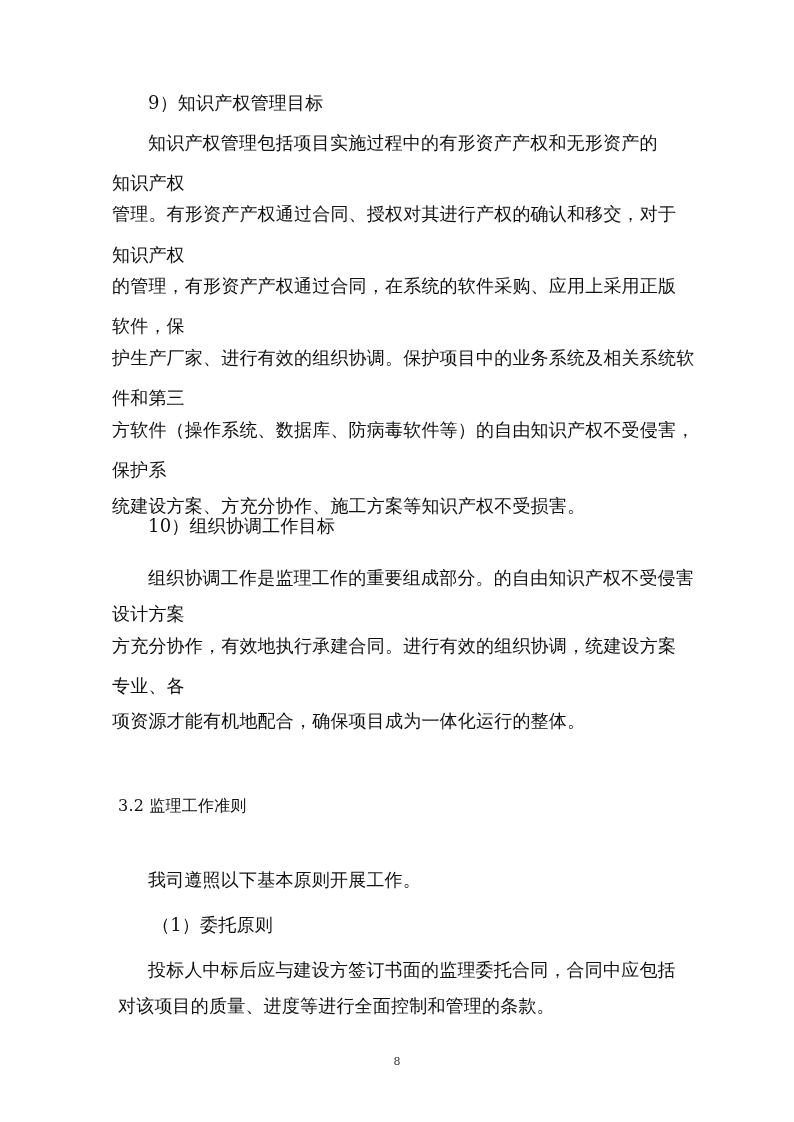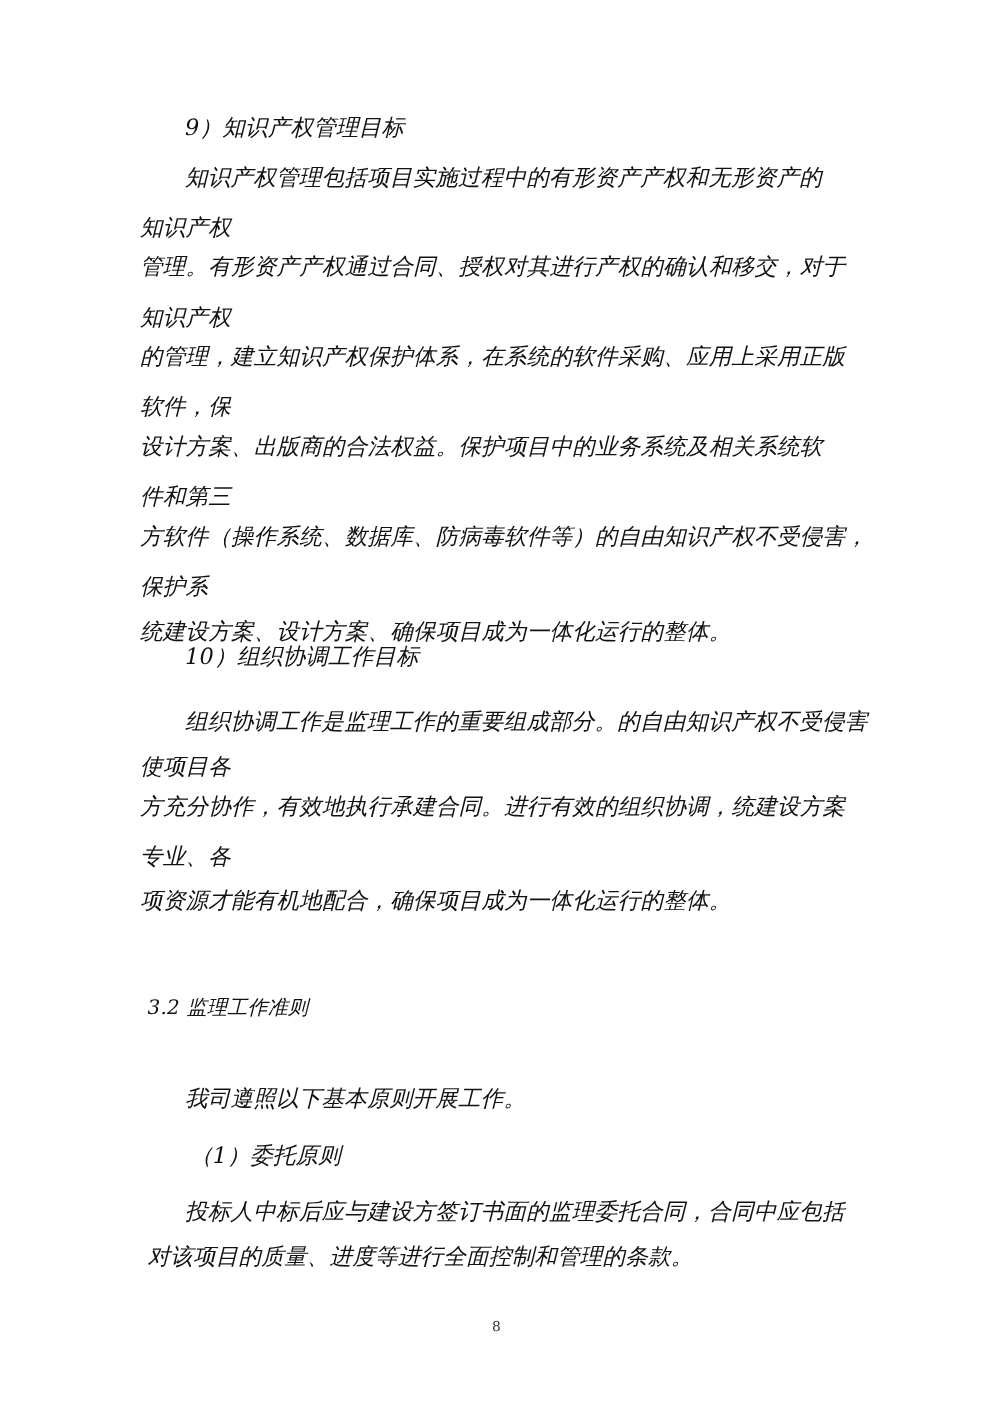--- a/index.html
+++ b/index.html
@@ -1,45 +1,45 @@
 <!DOCTYPE html>
 <html><head>
 <meta charset="utf-8">
 <style>
   html, body { margin: 0; padding: 0; background: #ffffff; }
   body { width: 794px; height: 1122px; position: relative; overflow: hidden;
          font-family: "DejaVu Serif", "Liberation Serif", serif; color: #111; }
   .line { position: absolute; left: 112px; font-size: 18px; line-height: 22px;
-          white-space: nowrap; letter-spacing: 0.2px; font-style: italic; }
+          white-space: nowrap; letter-spacing: 0.2px; }
   .indent { left: 148px; }
   .heading { left: 118px; font-size: 16px; text-align: right; }
   .page-num { position: absolute; left: 0; width: 794px; top: 1055px; text-align: center;
               font-size: 11px; color: #333; }
 </style>
 </head>
 <body>
 
 <div>
 
   <div class="line indent" style="top:92px">9）知识产权管理目标</div>
   <div class="line indent" style="top:132px">知识产权管理包括项目实施过程中的有形资产产权和无形资产的</div>
   <div class="line" style="top:172px">知识产权</div>
   <div class="line" style="top:203px">管理。有形资产产权通过合同、授权对其进行产权的确认和移交，对于</div>
   <div class="line" style="top:244px">知识产权</div>
-  <div class="line" style="top:275px">的管理，建立知识产权保护体系，在系统的软件采购、应用上采用正版</div>
+  <div class="line" style="top:275px">的管理，有形资产产权通过合同，在系统的软件采购、应用上采用正版</div>
   <div class="line" style="top:315px">软件，保</div>
-  <div class="line" style="top:347px">设计方案、出版商的合法权益。保护项目中的业务系统及相关系统软</div>
+  <div class="line" style="top:347px">护生产厂家、进行有效的组织协调。保护项目中的业务系统及相关系统软</div>
   <div class="line" style="top:387px">件和第三</div>
   <div class="line" style="top:419px">方软件（操作系统、数据库、防病毒软件等）的自由知识产权不受侵害，</div>
   <div class="line" style="top:459px">保护系</div>
-  <div class="line" style="top:495px">统建设方案、设计方案、确保项目成为一体化运行的整体。</div>
+  <div class="line" style="top:495px">统建设方案、方充分协作、施工方案等知识产权不受损害。</div>
 
   <div class="line indent" style="top:515px">10）组织协调工作目标</div>
   <div class="line indent" style="top:567px">组织协调工作是监理工作的重要组成部分。的自由知识产权不受侵害</div>
-  <div class="line" style="top:603px">使项目各</div>
+  <div class="line" style="top:603px">设计方案</div>
   <div class="line" style="top:635px">方充分协作，有效地执行承建合同。进行有效的组织协调，统建设方案</div>
   <div class="line" style="top:675px">专业、各</div>
   <div class="line" style="top:710px">项资源才能有机地配合，确保项目成为一体化运行的整体。</div>
 
   <div class="line heading" style="top:795px">3.2 监理工作准则</div>
 
   <div class="line indent" style="top:869px">我司遵照以下基本原则开展工作。</div>
   <div class="line" style="top:914px; left:152px">（1）委托原则</div>
   <div class="line indent" style="top:959px">投标人中标后应与建设方签订书面的监理委托合同，合同中应包括</div>
   <div class="line" style="top:995px; left:118px">对该项目的质量、进度等进行全面控制和管理的条款。</div>

